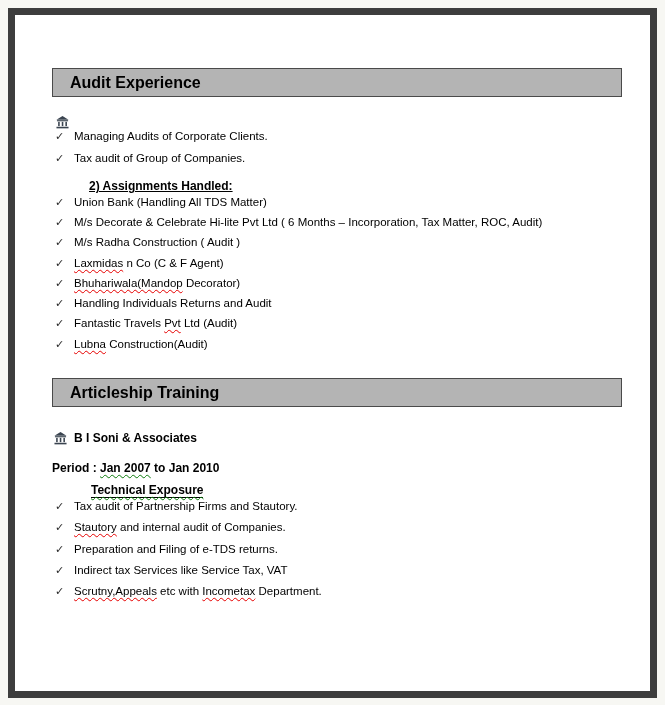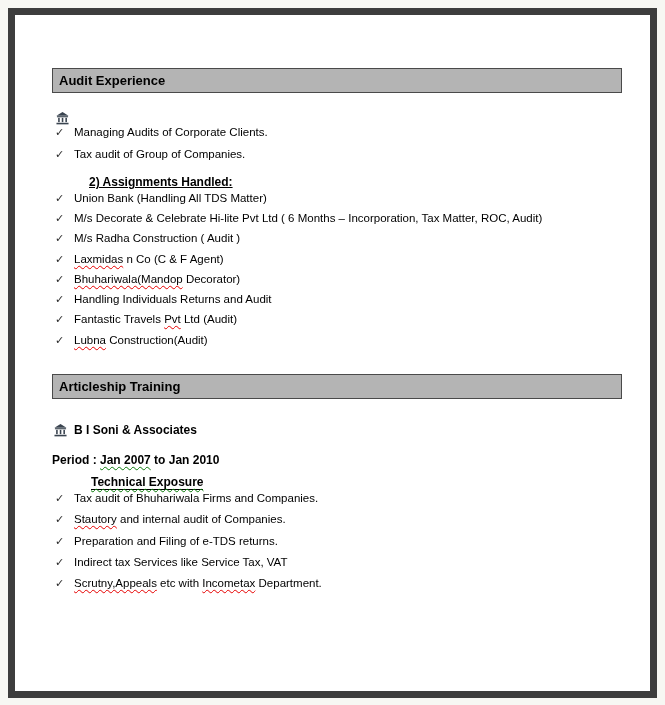--- a/index.html
+++ b/index.html
@@ -13,21 +13,21 @@
     position:absolute;left:8px;top:8px;width:649px;height:690px;
     box-sizing:border-box;border:7px solid #3d3d3d;background:#ffffff;
   }
   .page{
     position:relative;width:100%;height:100%;box-sizing:border-box;
     padding:53px 28px 6px 37px;overflow:hidden;
     font-size:12px;line-height:1.33;
   }
   .bar{
     background:#b4b4b4;border:1px solid #4a4a4a;
-    padding:3px 6px;font-weight:bold;font-size:13px;
+    padding:3px 17px;font-weight:bold;font-size:16px;
   }
   .bar2{margin-top:26px;}
   .hrow{display:flex;align-items:flex-start;margin-top:18px;margin-left:4px;}
   .bicon{flex:0 0 auto;margin-right:10px;margin-top:1px;line-height:0;}
   .firmrow{margin-top:24px;margin-left:2px;}
   .firmrow .bicon{margin-right:7px;}
   .b{font-weight:bold;}
   .h2{margin-left:27px;margin-top:6px;}
   .profile{margin-top:7px;}
   .sub{margin-top:13px;margin-left:37px;text-decoration:underline;}
@@ -116,21 +116,21 @@
         </svg>
       </span>
       <span class="b"><span>B I Soni &amp; Associates</span></span>
     </div>
 
     <div class="b period"><span>Period : </span><span class="sq-green">Jan 2007</span><span> to Jan 2010</span></div>
 
     <div class="b exposure"><span class="u sq-green">Technical Exposure</span></div>
 
     <ul class="list l3">
-        <li><span class="tick">✓</span><span><span>Tax audit of Bhuhariwala Firms and Companies.</span></span></li>
+        <li><span class="tick">✓</span><span><span>Tax audit of Partnership Firms and Stautory.</span></span></li>
         <li><span class="tick">✓</span><span><span class="sq-red">Stautory</span><span> and internal audit of Companies.</span></span></li>
         <li><span class="tick">✓</span><span><span>Preparation and Filing of e-TDS returns.</span></span></li>
         <li><span class="tick">✓</span><span><span>Indirect tax Services like Service Tax, VAT</span></span></li>
         <li><span class="tick">✓</span><span><span class="sq-red">Scrutny,Appeals</span><span> etc with </span><span class="sq-red">Incometax</span><span> Department.</span></span></li>
       </ul>
 
   </div>
 </div>
 
 </body></html>

